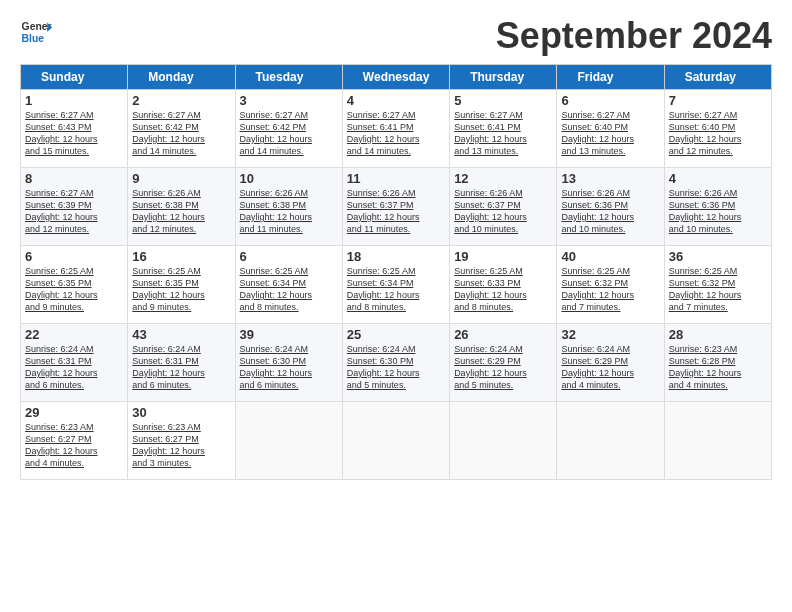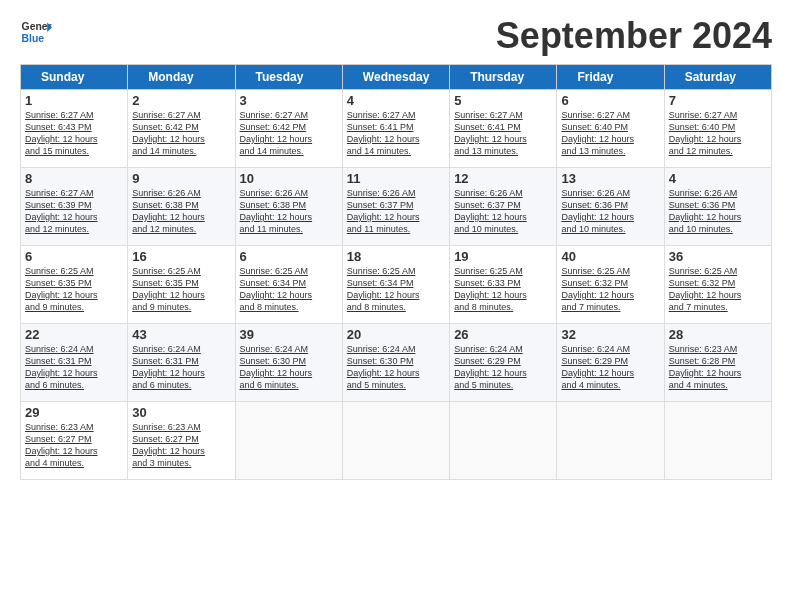--- a/index.html
+++ b/index.html
@@ -283,21 +283,21 @@
 and 6 minutes.</div>
           </td>
           <td>
             <span class="day-num">39</span>
             <div class="cell-text" style="white-space: pre-line;">Sunrise: 6:24 AM
 Sunset: 6:30 PM
 Daylight: 12 hours
 and 6 minutes.</div>
           </td>
           <td>
-            <span class="day-num">20</span>
+            <span class="day-num">25</span>
             <div class="cell-text" style="white-space: pre-line;">Sunrise: 6:24 AM
 Sunset: 6:30 PM
 Daylight: 12 hours
 and 5 minutes.</div>
           </td>
           <td>
             <span class="day-num">26</span>
             <div class="cell-text" style="white-space: pre-line;">Sunrise: 6:24 AM
 Sunset: 6:29 PM
 Daylight: 12 hours

